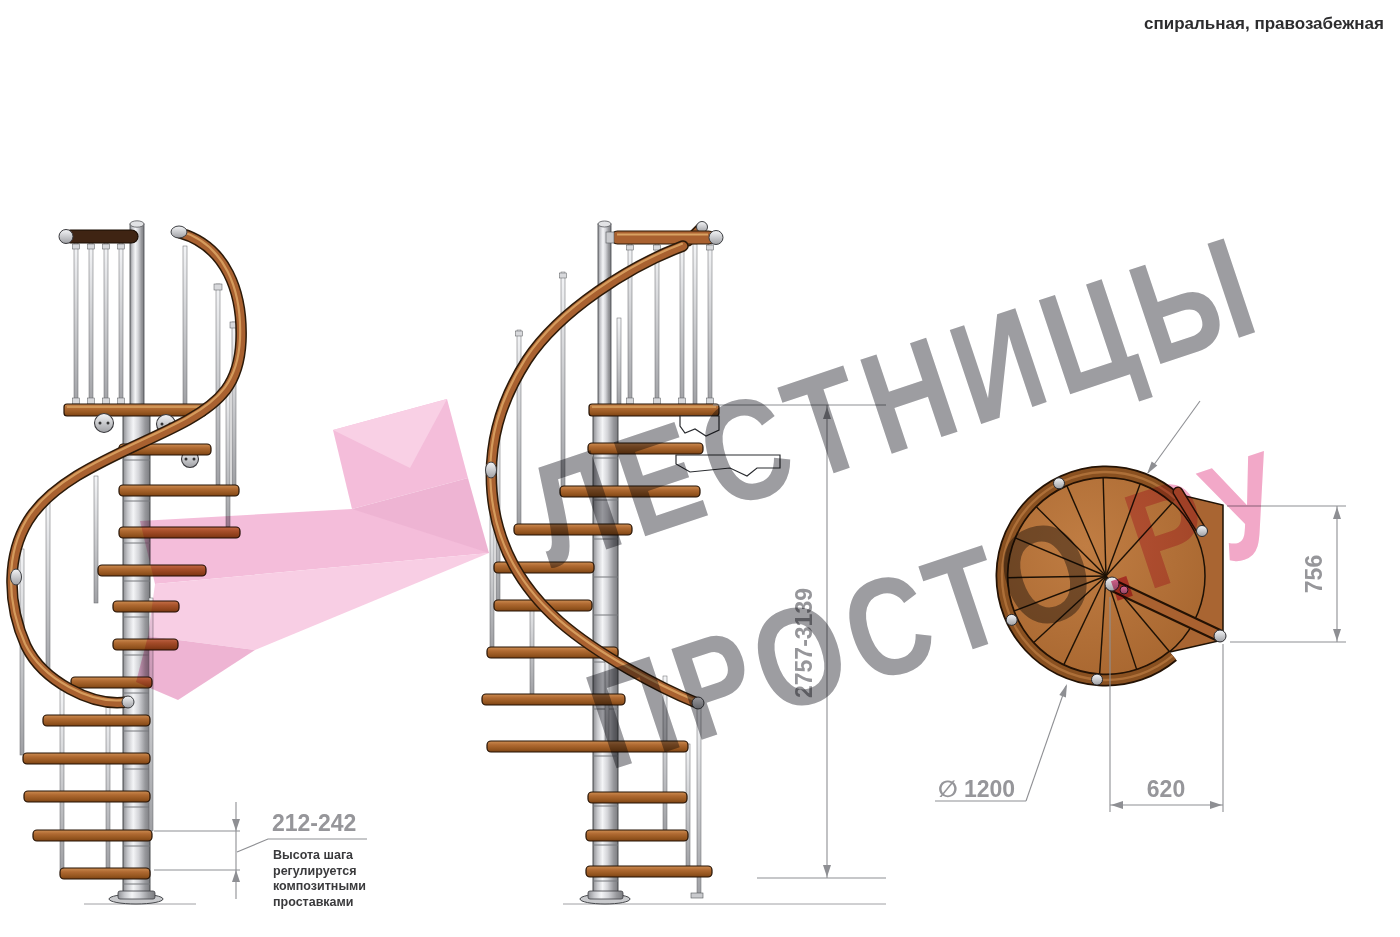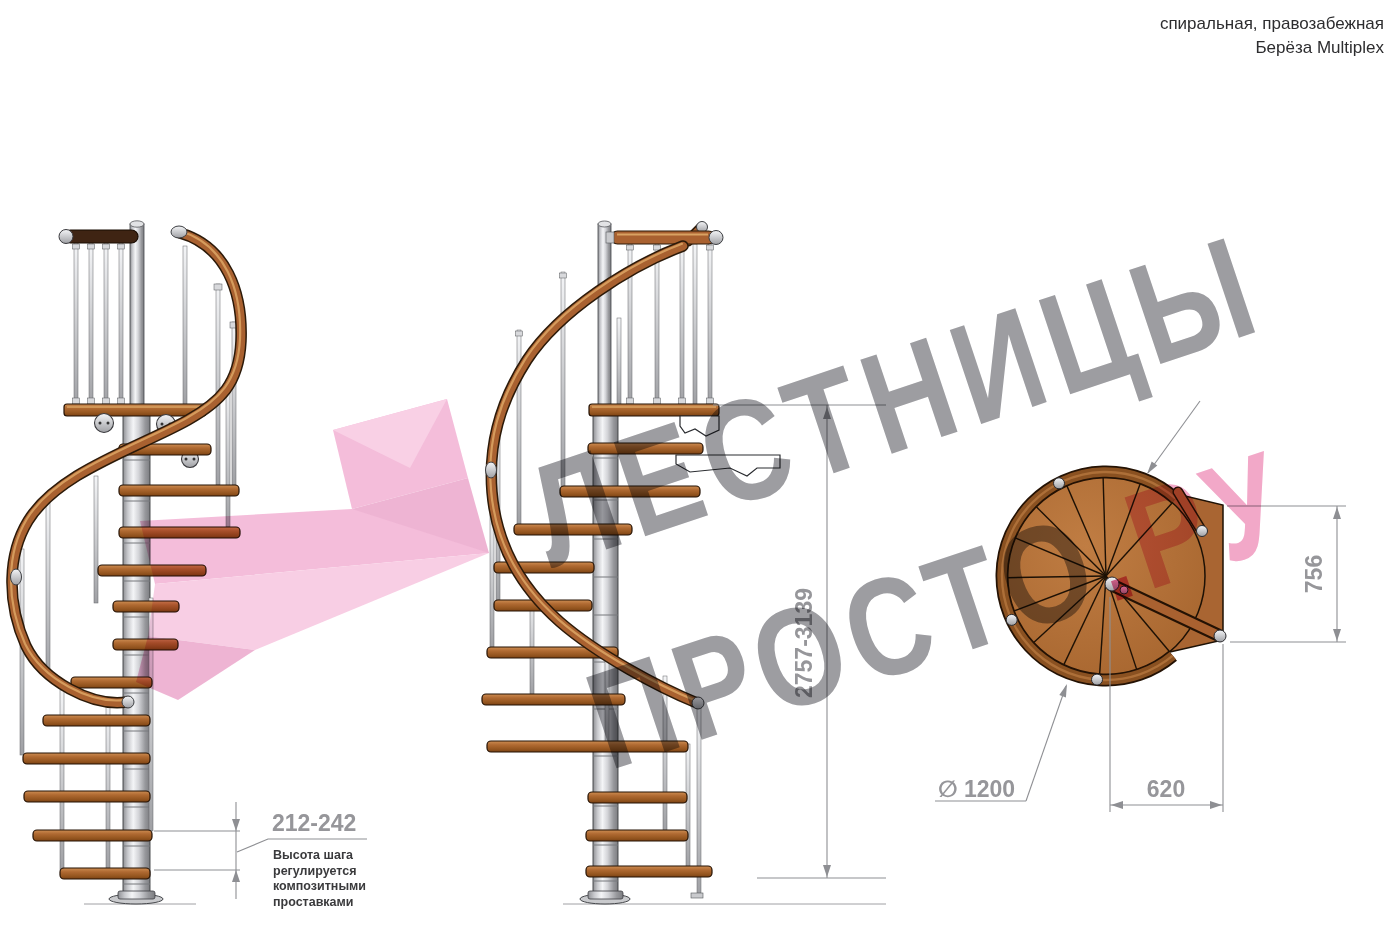--- a/index.html
+++ b/index.html
@@ -1,21 +1,21 @@
 <!DOCTYPE html>
 <html><head>
 <meta charset="utf-8">
 <style>
   html,body{margin:0;padding:0;background:#fff;}
   .canvas{position:relative;width:1400px;height:937px;background:#ffffff;overflow:hidden;
           font-family:"Liberation Sans","DejaVu Sans",sans-serif;}
   .layer{position:absolute;left:0;top:0;width:1400px;height:937px;}
   
   .header{position:absolute;top:12px;right:16px;text-align:right;color:#2d2d2f;
-          font-size:17px;line-height:24px;white-space:nowrap;}
+          font-size:17px;line-height:24px;white-space:nowrap;font-weight:bold;}
   
   .watermark{mix-blend-mode:multiply;}
   .wm-line{position:absolute;font-weight:bold;white-space:nowrap;text-align:center;
            color:#9d9da1;transform:rotate(-18.5deg) scale(1,1.22);}
   .wm1{left:505px;top:335px;width:780px;font-size:118px;letter-spacing:9px;line-height:130px;}
   .wm2{left:520px;top:545px;width:840px;font-size:114px;letter-spacing:8px;line-height:130px;}
   .wm-dot{color:#e56a95;}
   .wm-pink{color:#f2a8c8;}
   
   .pink-arrow{mix-blend-mode:multiply;opacity:.82;}
@@ -349,16 +349,15 @@
     <polygon points="333,430 447,399 468,478 352,509" fill="#f2aed2"></polygon>
     <polygon points="333,430 447,399 410,468" fill="#f8c6e0"></polygon>
     <polygon points="352,509 468,478 489,553 375,560" fill="#eba4ca"></polygon>
     <polygon points="140,521 352,509 489,553 155,584" fill="#f2aed2"></polygon>
     <polygon points="155,584 489,553 255,650 148,636" fill="#f7c3de"></polygon>
     <polygon points="148,636 255,650 178,700 136,682" fill="#eba4ca"></polygon>
   </svg>
 
   <div class="header">
     <div>спиральная, правозабежная</div>
-    <div>Берёза Multiplex</div>
   </div>
 
 </div>
 
 </body></html>

